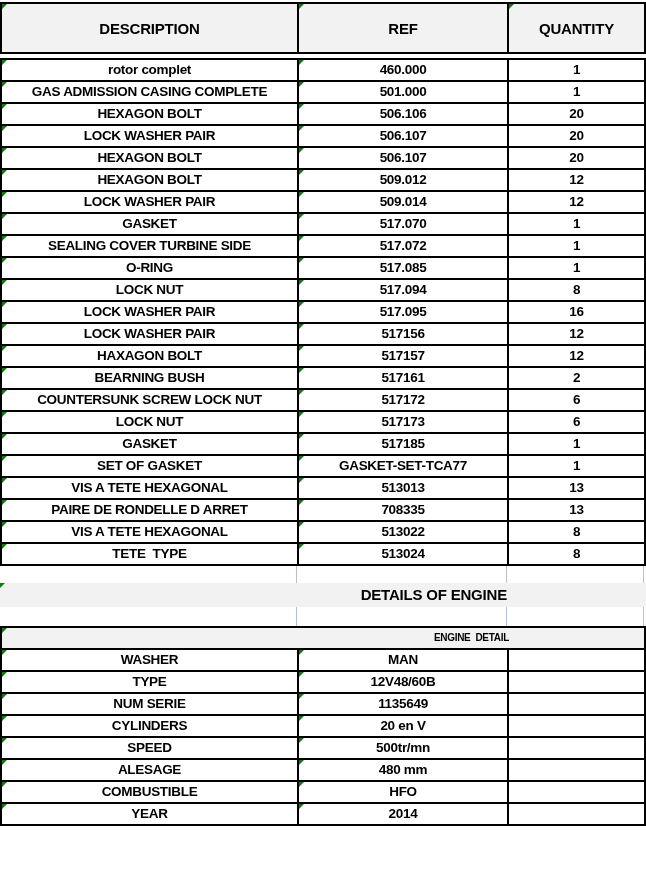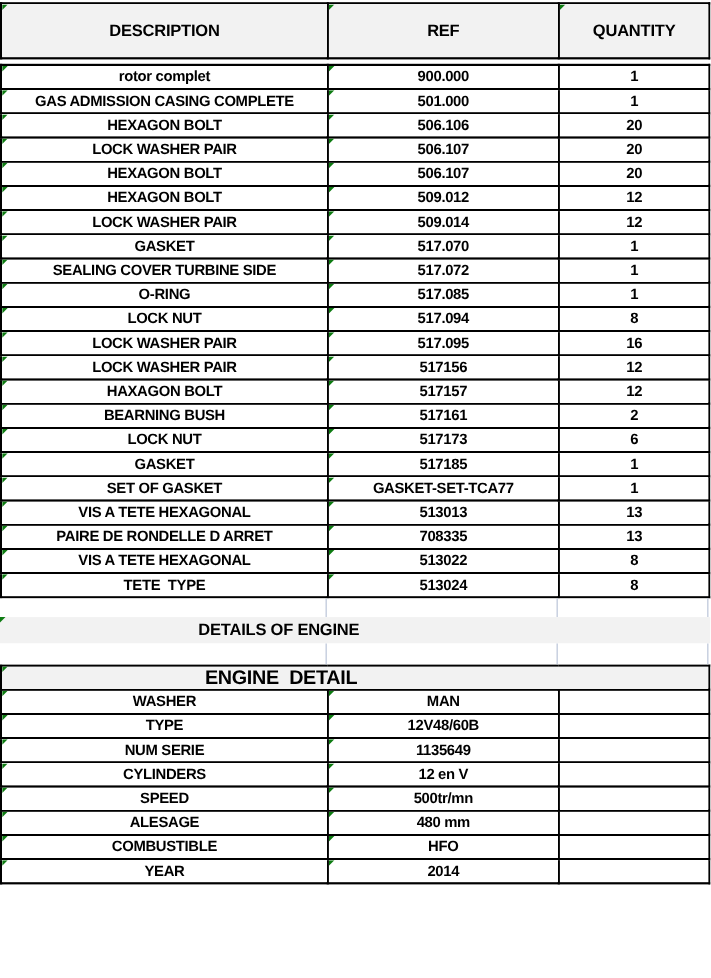--- a/index.html
+++ b/index.html
@@ -58,27 +58,27 @@
   .g1 { left:296px; } .g2 { left:506px; } .g3 { left:643px; }
 
   .banner {
     position:relative;
     width:646px; height:24px;
     background:var(--header-fill);
     font-size:15px;
     letter-spacing:-0.2px;
   }
   .banner .center-zone, .merged-center {
-    width:507px; text-align:center;
+    width:507px; text-align:right;
     line-height:24px;
   }
   #engine-table .title-cell {
     height:20px;
     background:var(--header-fill);
-    font-size:18px;
+    font-size:10px;
     text-align:left;
   }
   #engine-table .title-cell .merged-center { line-height:20px; display:block; }
   #spacer-1 { height:17px; }
   #spacer-2 { height:19px; }
 </style>
 </head>
 <body>
 
 <div class="sheet" style="--header-fill: #f2f2f2; --triangle: #0e7c12; --gridline: #b4bfd4;">
@@ -114,21 +114,21 @@
         <col class="c3">
       </colgroup>
     <tbody id="parts-tbody">
     <tr>
       <td>
         <span class="tri"></span>
         <span class="txt">rotor complet</span>
       </td>
       <td>
         <span class="tri"></span>
-        <span class="txt">900.000</span>
+        <span class="txt">460.000</span>
       </td>
       <td>
         <span class="txt">1</span>
       </td>
     </tr>
 
     <tr>
       <td>
         <span class="tri"></span>
         <span class="txt">GAS ADMISSION CASING COMPLETE</span>
@@ -318,20 +318,33 @@
       <td>
         <span class="tri"></span>
         <span class="txt">517161</span>
       </td>
       <td>
         <span class="txt">2</span>
       </td>
     </tr>
 
 
+    <tr>
+      <td>
+        <span class="tri"></span>
+        <span class="txt">COUNTERSUNK SCREW LOCK NUT</span>
+      </td>
+      <td>
+        <span class="tri"></span>
+        <span class="txt">517172</span>
+      </td>
+      <td>
+        <span class="txt">6</span>
+      </td>
+    </tr>
 
     <tr>
       <td>
         <span class="tri"></span>
         <span class="txt">LOCK NUT</span>
       </td>
       <td>
         <span class="tri"></span>
         <span class="txt">517173</span>
       </td>
@@ -496,21 +509,21 @@
     </tr>
 
 
     <tr>
       <td>
         <span class="tri"></span>
         <span class="txt">CYLINDERS</span>
       </td>
       <td>
         <span class="tri"></span>
-        <span class="txt">12 en V</span>
+        <span class="txt">20 en V</span>
       </td>
       <td></td>
     </tr>
 
     <tr>
       <td>
         <span class="tri"></span>
         <span class="txt">SPEED</span>
       </td>
       <td>

